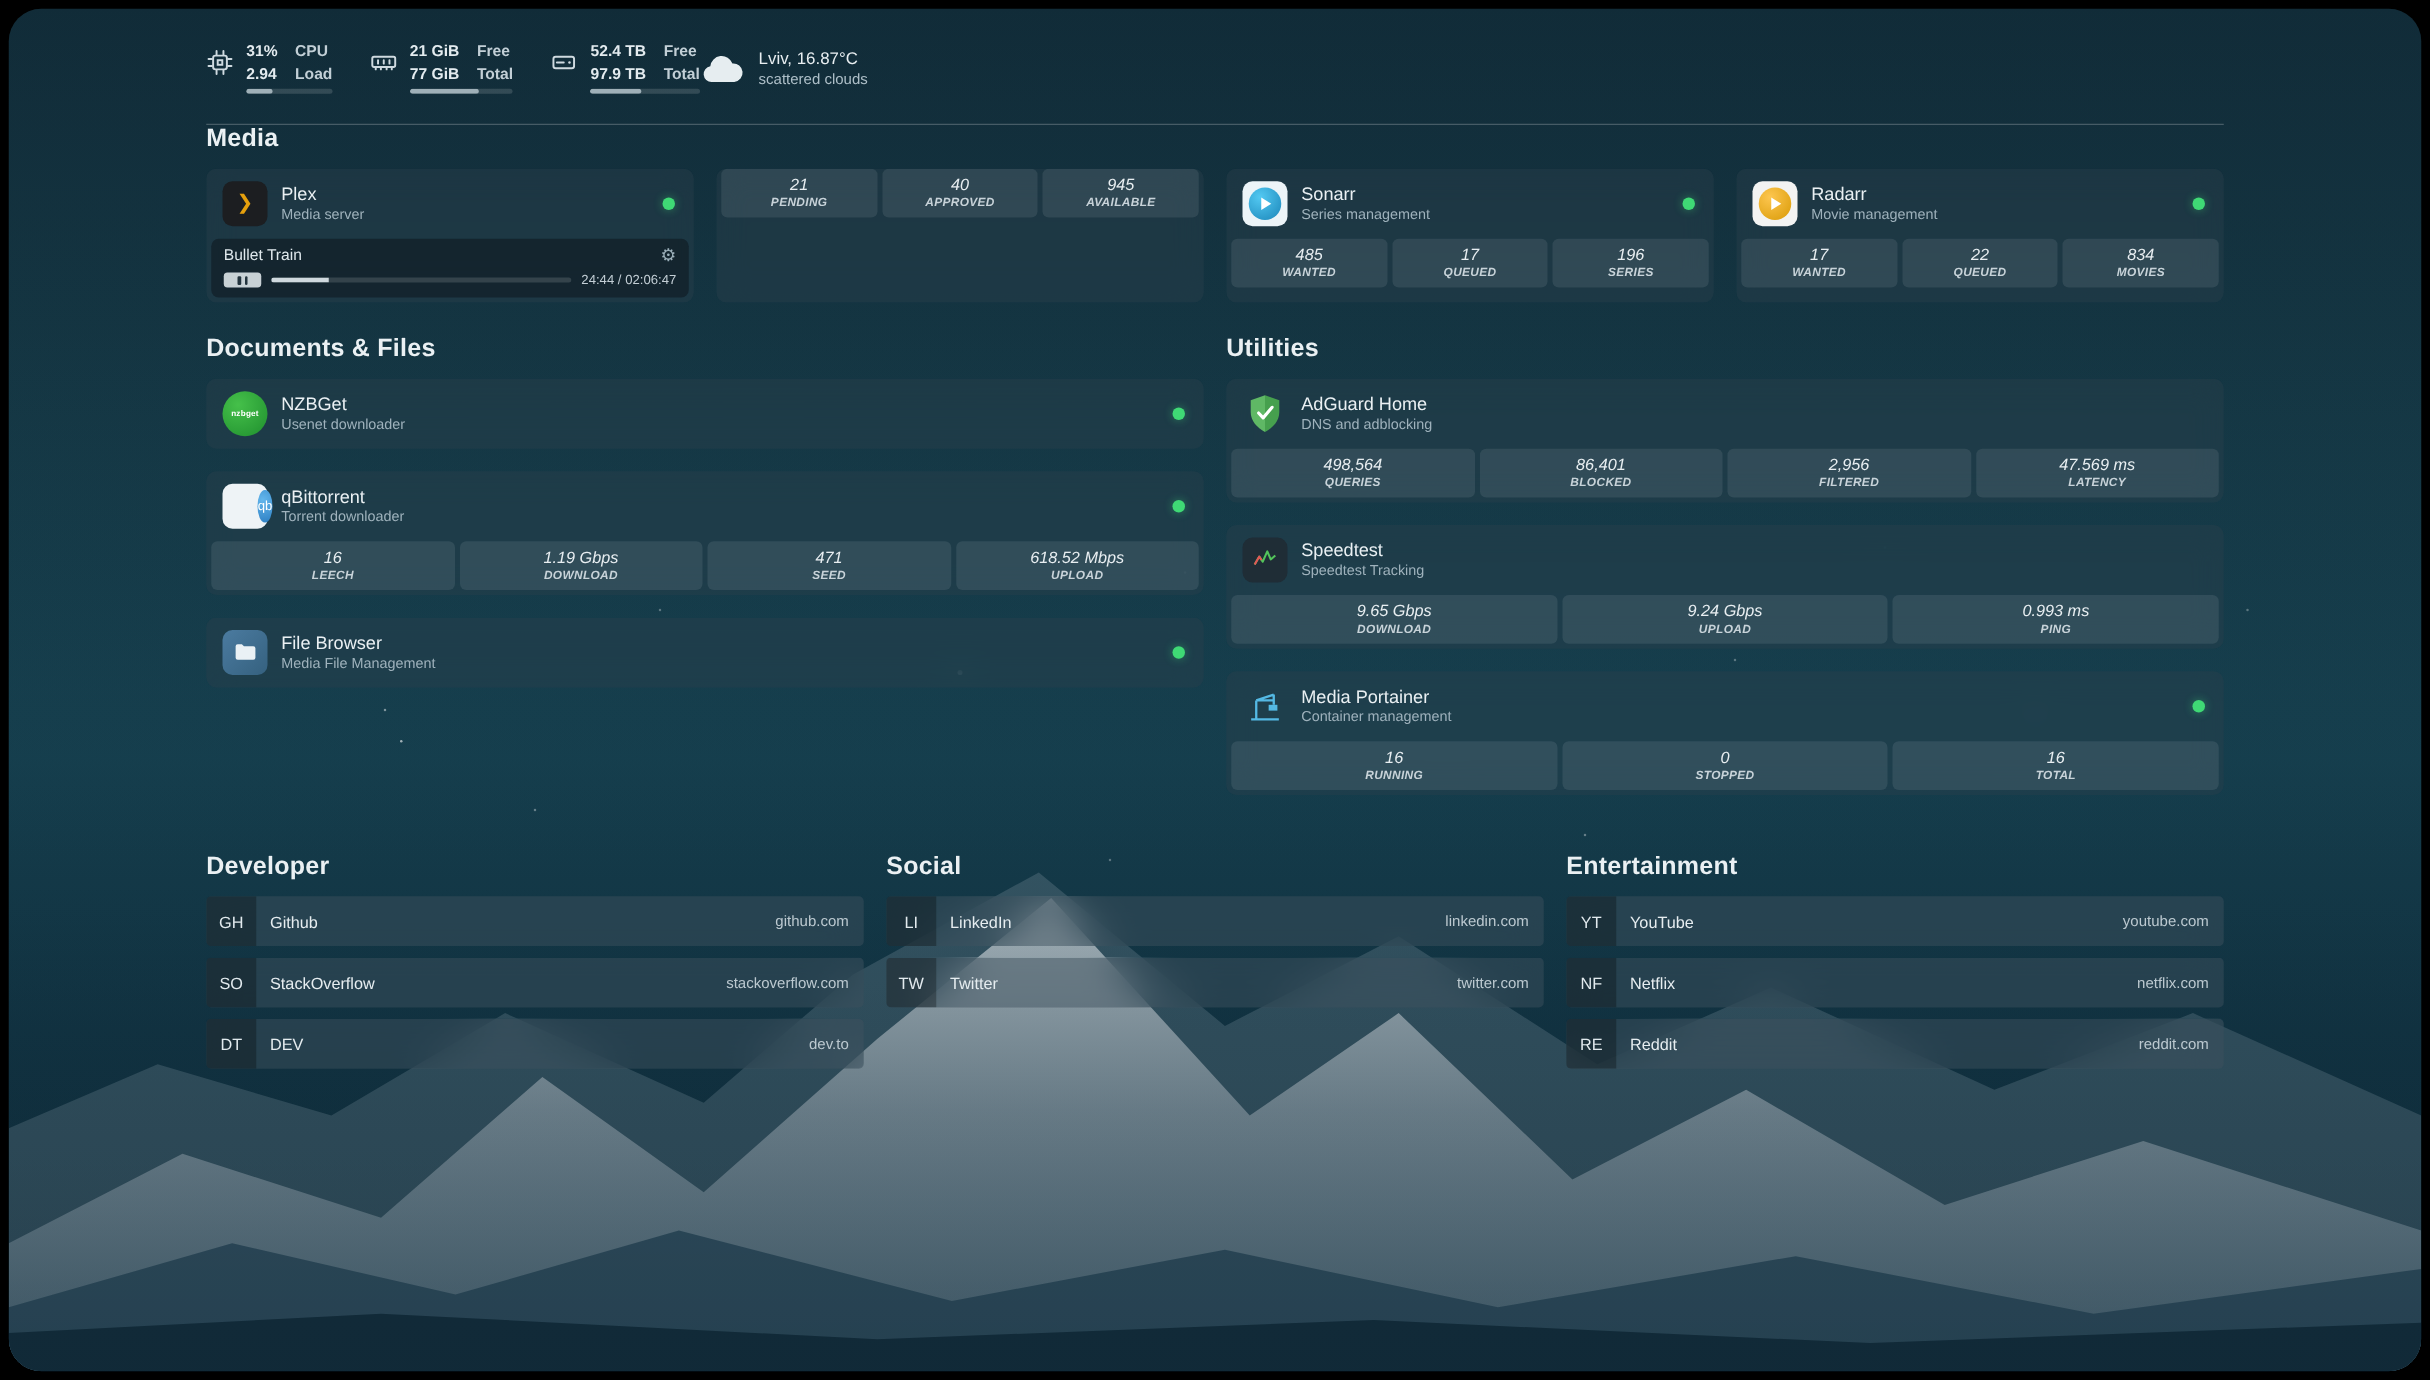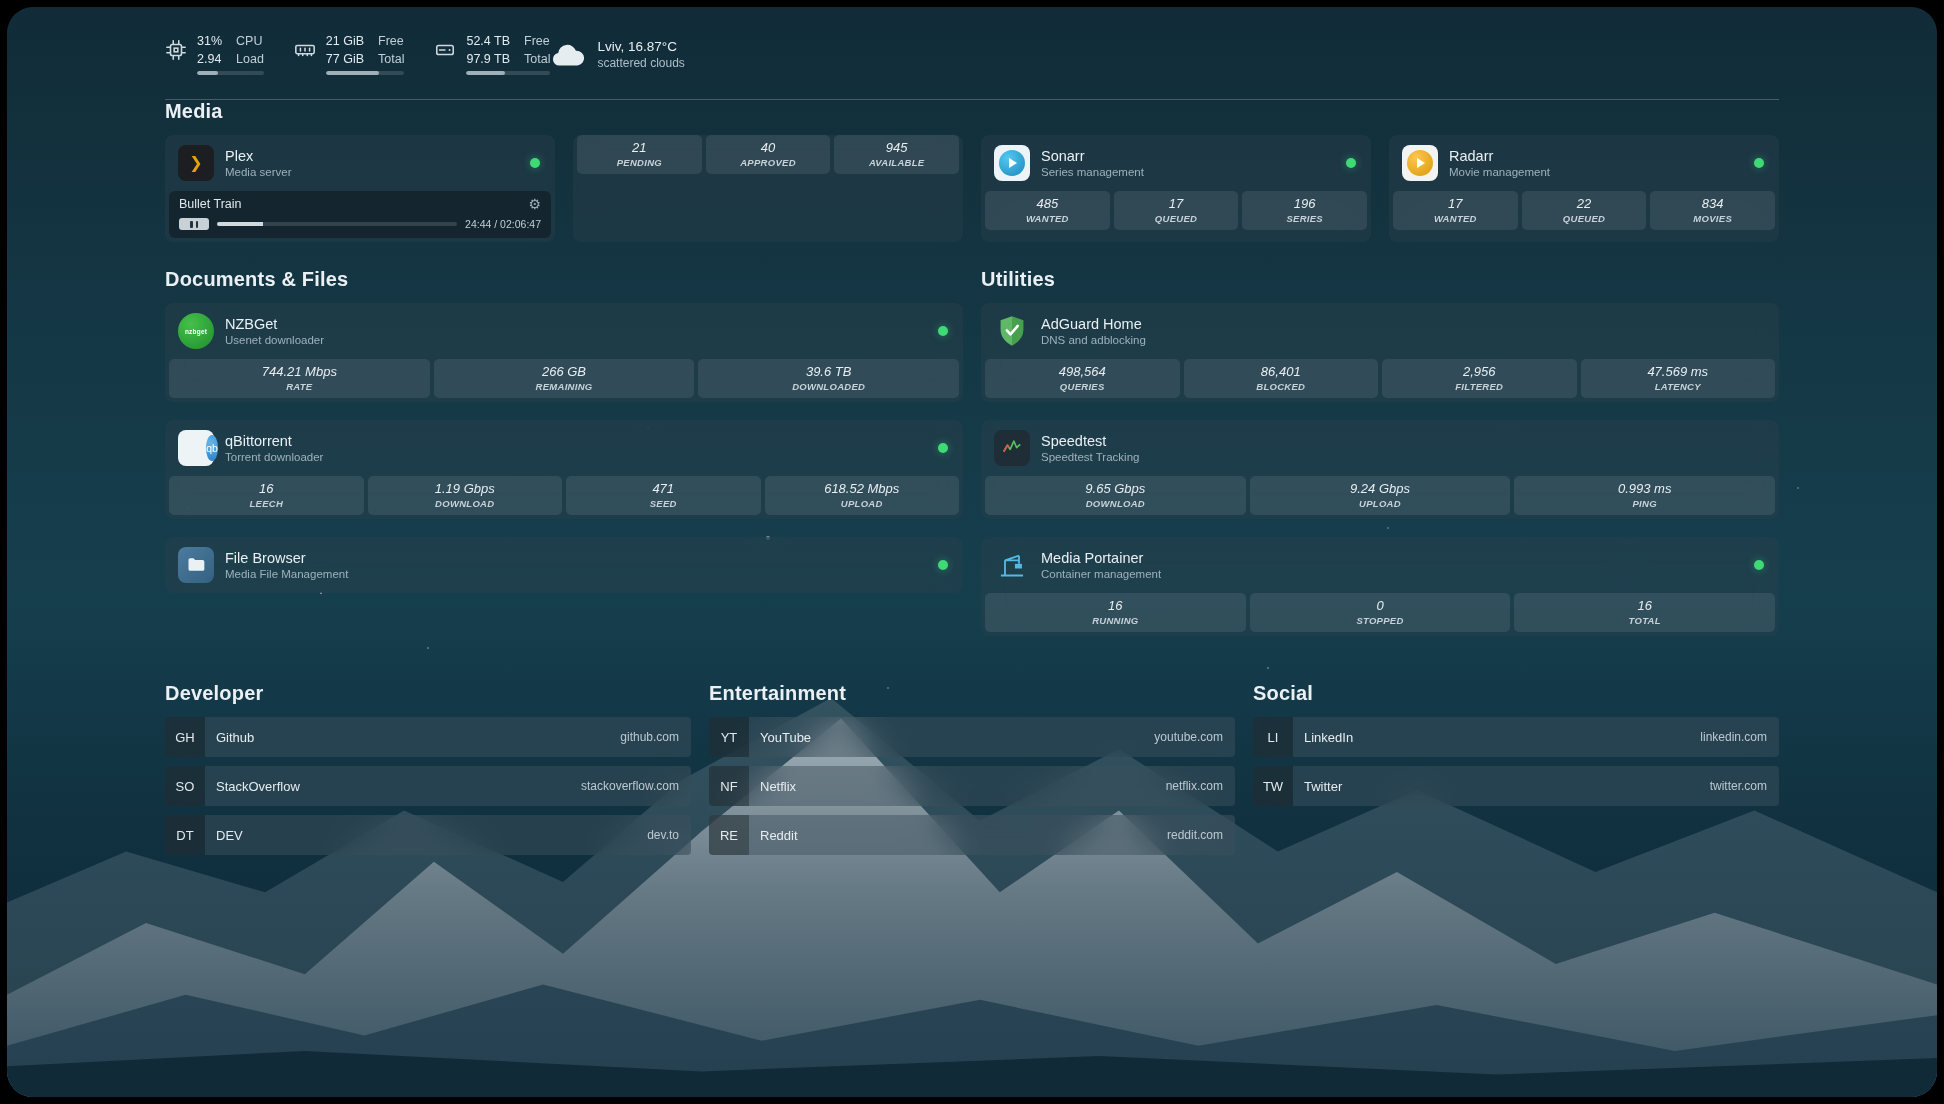--- a/index.html
+++ b/index.html
@@ -18,21 +18,21 @@
     1620px 560px 0 1px rgba(255,255,255,.45),1790px 480px 0 0 rgba(255,255,255,.3),
     420px 640px 0 0 rgba(255,255,255,.35),880px 680px 0 0 rgba(255,255,255,.3),
     1260px 660px 0 0 rgba(255,255,255,.35),180px 500px 0 0 rgba(255,255,255,.3),
     1500px 430px 0 0 rgba(255,255,255,.3),640px 420px 0 0 rgba(255,255,255,.25),
     313px 585px 0 0 rgba(255,255,255,.6),1080px 380px 0 0 rgba(255,255,255,.3); }
 
   .content { position:relative; z-index:2; width:1614px; margin:0 auto; padding-top:24px; }
 
   
   .topbar { display:flex; align-items:center; height:46px; }
-  .widgets { display:flex; gap:30px; align-items:center; }
+  .widgets { display:flex; gap:30px; align-items:center;font-weight:bold; }
   .widget { display:flex; gap:10px; align-items:flex-start; }
   .wicon { width:22px; height:22px; color:#cfdae0; flex:0 0 auto; margin-top:6px; }
   .wicon svg { width:100%; height:100%; display:block; }
   .wgrid { display:grid; grid-template-columns:auto auto; column-gap:14px; row-gap:1px; font-size:12.5px; line-height:1.3; }
   .wv { color:#e3ebef; }
   .wl { color:#c2cfd6; }
   .wbar { margin-top:4px; height:4px; border-radius:2px; background:rgba(255,255,255,0.14); overflow:hidden; }
   .wbar i { display:block; height:100%; background:#9fb0b8; border-radius:2px; }
 
   .search { flex:1; margin:0 38px; position:relative; height:36px; }
@@ -339,34 +339,20 @@
             <div class="card-header">
               <div class="tile nzbget">
                     <span class="nzb-text">nzbget</span>
                   </div>
               <div class="meta">
                 <div class="sv-title">NZBGet</div>
                 <div class="sv-desc">Usenet downloader</div>
               </div>
               <span class="dot"></span>
             </div>
-            <div class="stats">
-              <div class="stat">
-                <div class="v">744.21 Mbps</div>
-                <div class="l">RATE</div>
-              </div>
-              <div class="stat">
-                <div class="v">266 GB</div>
-                <div class="l">REMAINING</div>
-              </div>
-              <div class="stat">
-                <div class="v">39.6 TB</div>
-                <div class="l">DOWNLOADED</div>
-              </div>
-            </div>
           </div>
 
           <div class="card">
             <div class="card-header">
               <div class="tile qbit">
                     <span class="circ qb-c">qb</span>
                   </div>
               <div class="meta">
                 <div class="sv-title">qBittorrent</div>
                 <div class="sv-desc">Torrent downloader</div>
@@ -533,52 +519,52 @@
           </div>
           <div class="bm-row">
             <span class="bm-abbr">DT</span>
             <span class="bm-name">DEV</span>
             <span class="bm-url">dev.to</span>
           </div>
         </div>
       </div>
 
       <div class="bm-col">
+        <h2 class="section-title">Social</h2>
+        <div class="bm-rows">
+          <div class="bm-row">
+            <span class="bm-abbr">LI</span>
+            <span class="bm-name">LinkedIn</span>
+            <span class="bm-url">linkedin.com</span>
+          </div>
+          <div class="bm-row">
+            <span class="bm-abbr">TW</span>
+            <span class="bm-name">Twitter</span>
+            <span class="bm-url">twitter.com</span>
+          </div>
+        </div>
+      </div>
+
+      <div class="bm-col">
         <h2 class="section-title">Entertainment</h2>
         <div class="bm-rows">
           <div class="bm-row">
             <span class="bm-abbr">YT</span>
             <span class="bm-name">YouTube</span>
             <span class="bm-url">youtube.com</span>
           </div>
           <div class="bm-row">
             <span class="bm-abbr">NF</span>
             <span class="bm-name">Netflix</span>
             <span class="bm-url">netflix.com</span>
           </div>
           <div class="bm-row">
             <span class="bm-abbr">RE</span>
             <span class="bm-name">Reddit</span>
             <span class="bm-url">reddit.com</span>
           </div>
         </div>
       </div>
-
-      <div class="bm-col">
-        <h2 class="section-title">Social</h2>
-        <div class="bm-rows">
-          <div class="bm-row">
-            <span class="bm-abbr">LI</span>
-            <span class="bm-name">LinkedIn</span>
-            <span class="bm-url">linkedin.com</span>
-          </div>
-          <div class="bm-row">
-            <span class="bm-abbr">TW</span>
-            <span class="bm-name">Twitter</span>
-            <span class="bm-url">twitter.com</span>
-          </div>
-        </div>
-      </div>
     </div>
 
   </div>
 </div>
 </div>
 
 </body></html>

